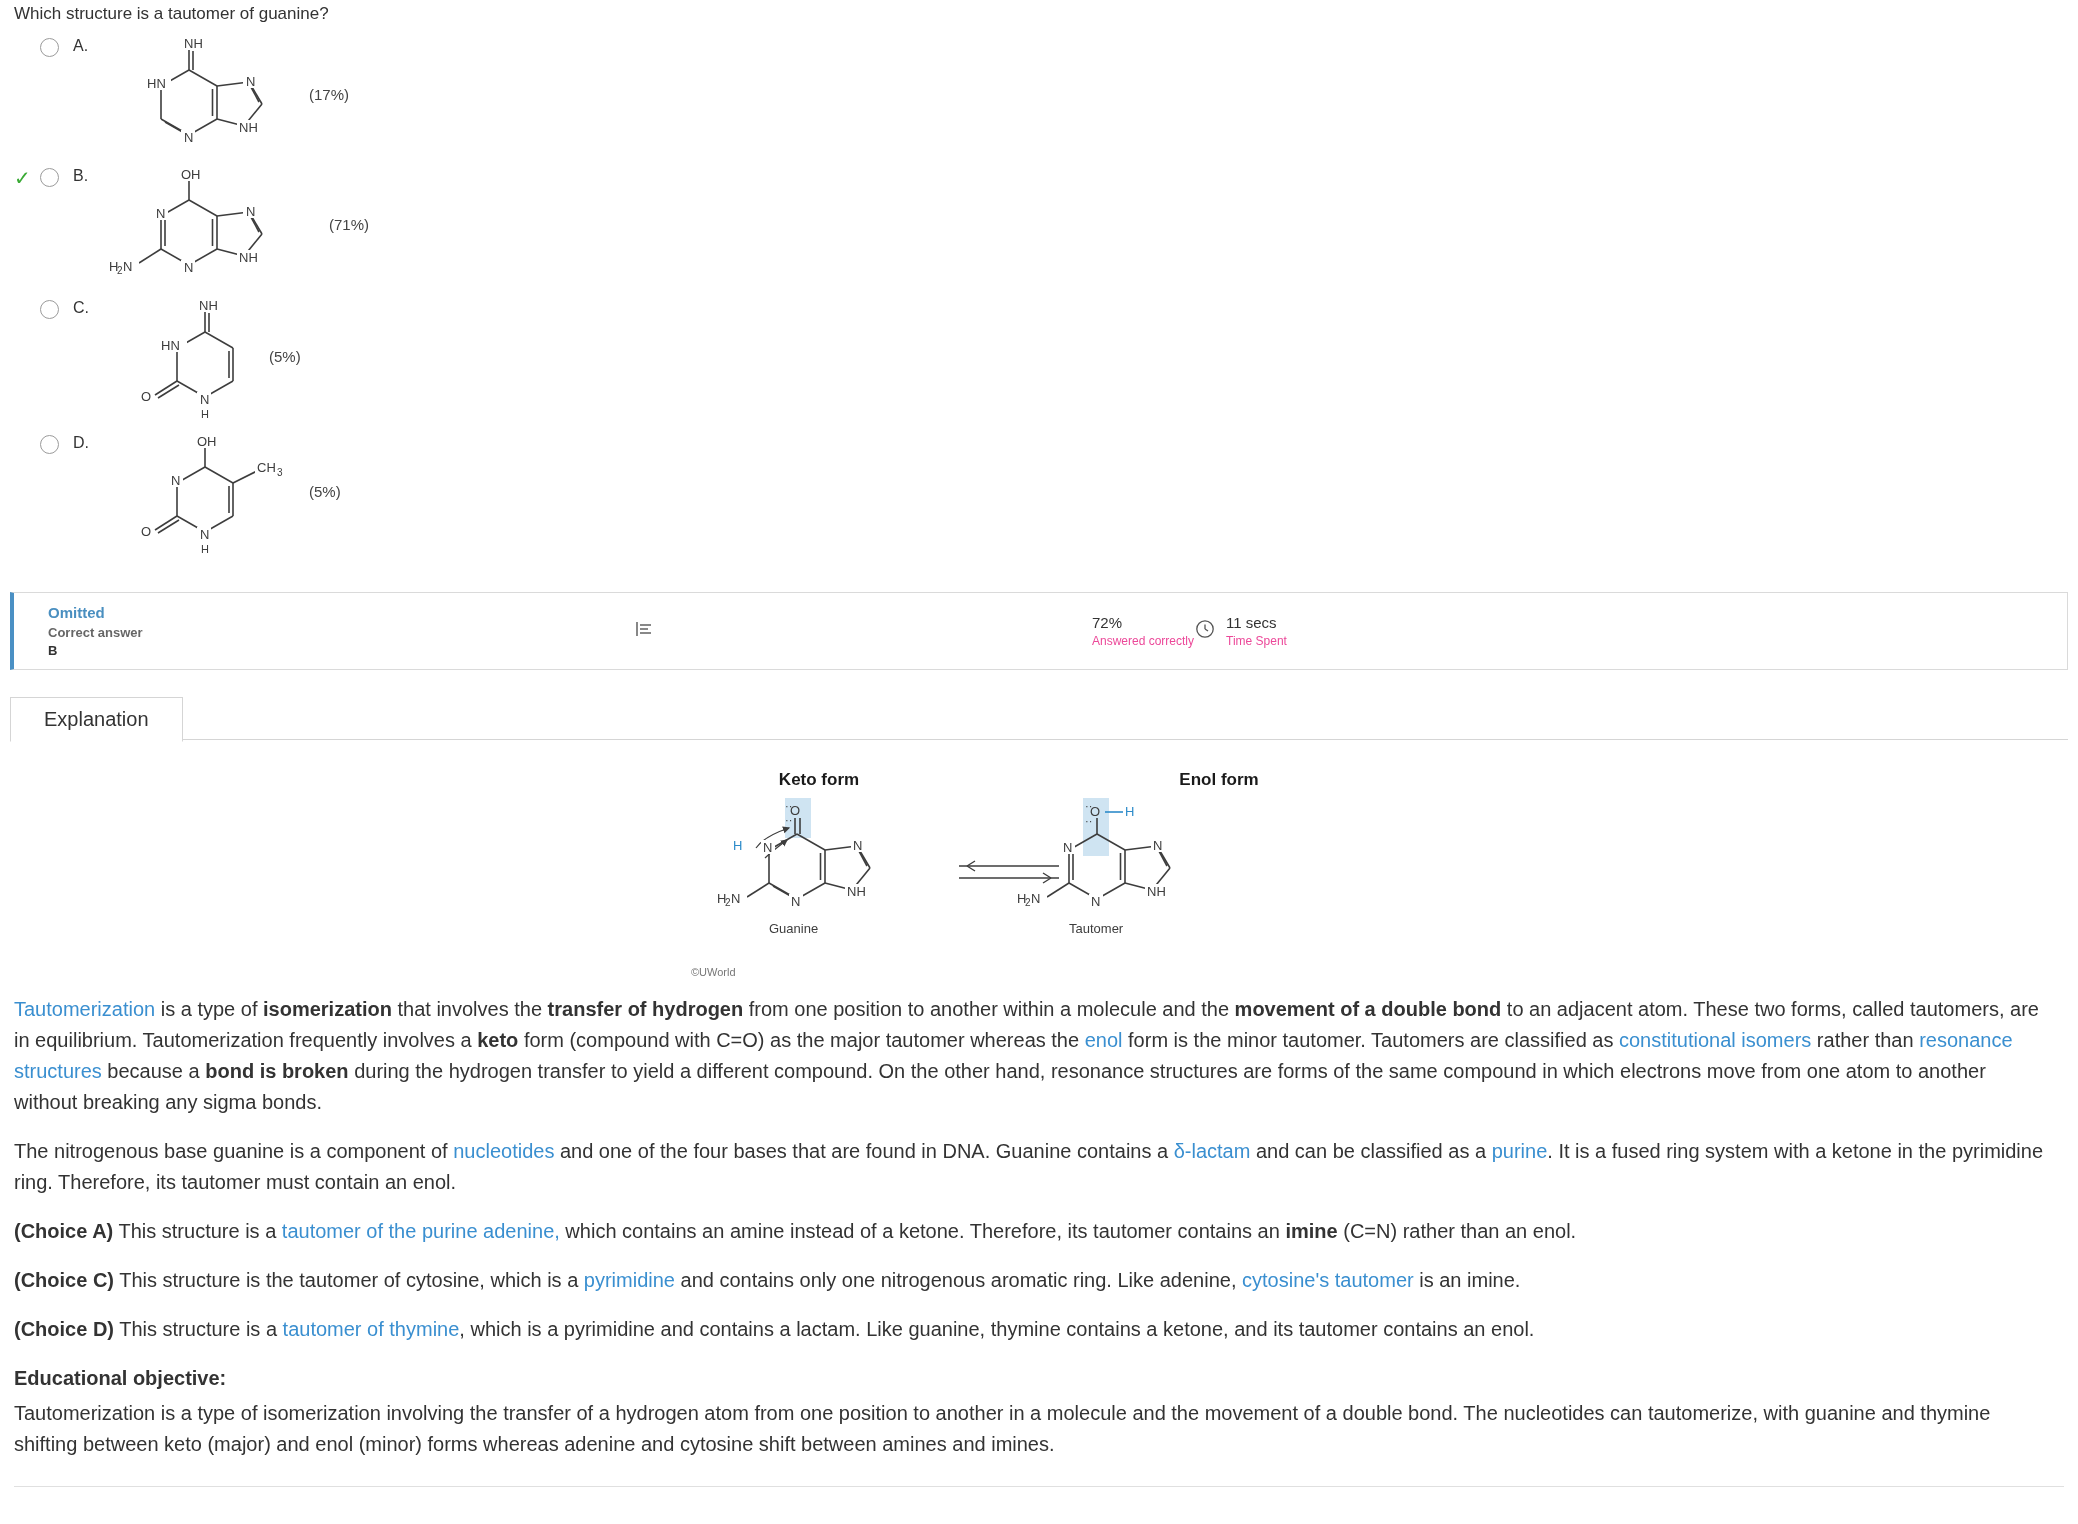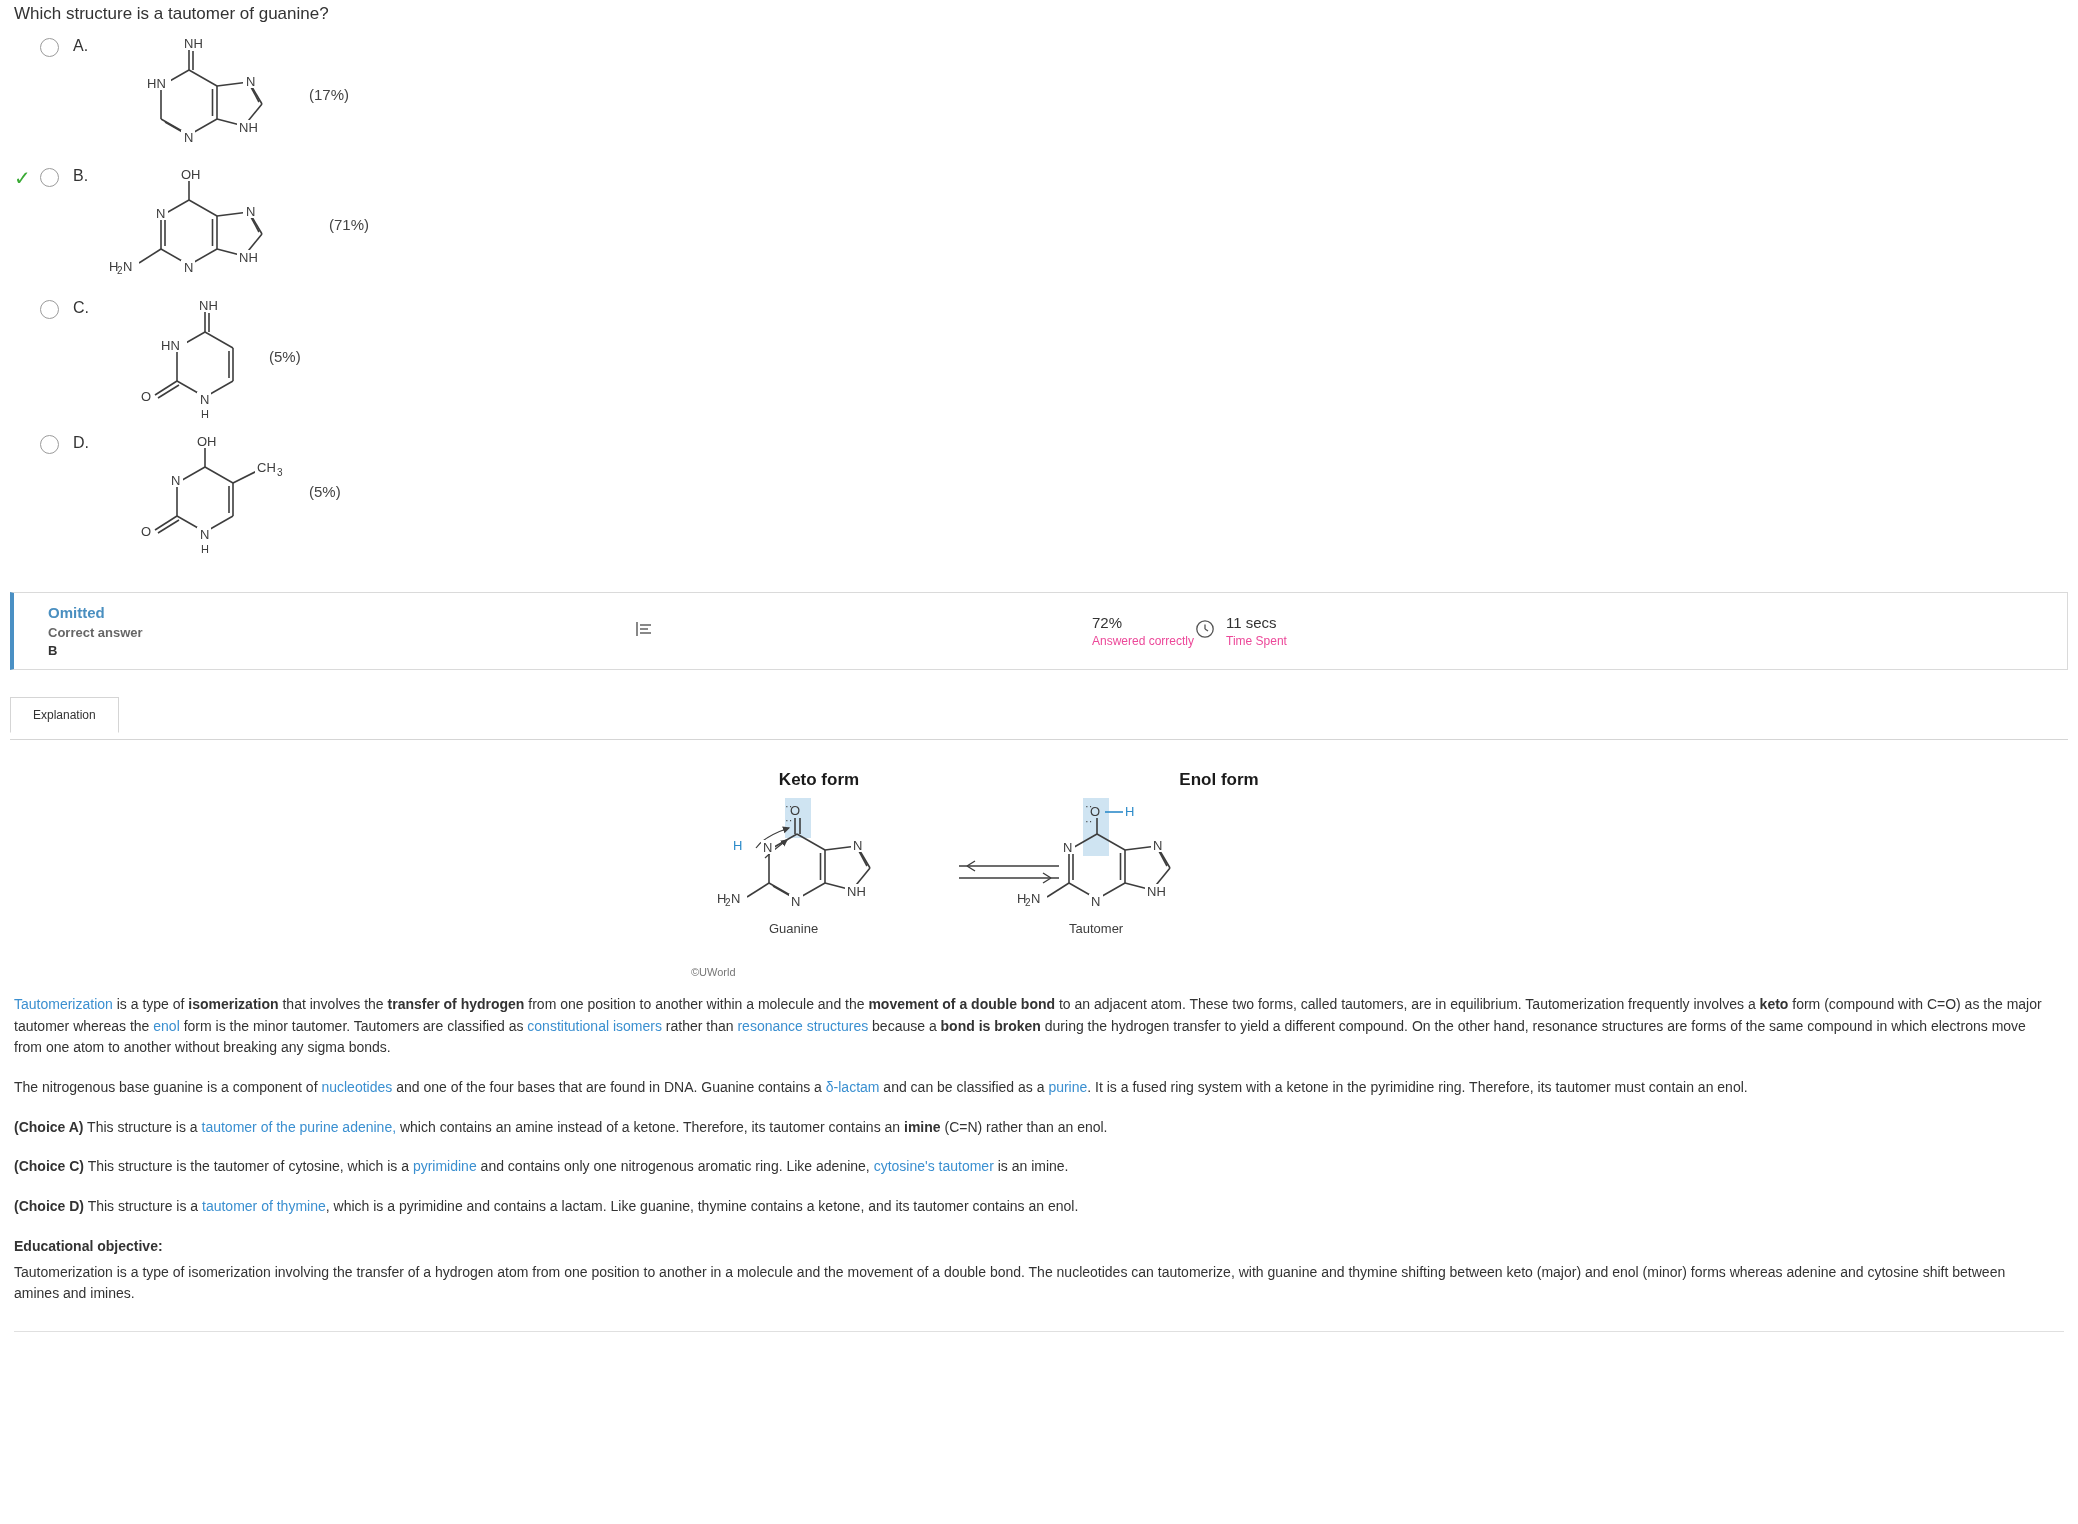--- a/index.html
+++ b/index.html
@@ -92,22 +92,22 @@
     margin: 26px 10px 0 10px;
     border-bottom: 1px solid #d5d5d5;
     height: 44px;
     position: relative;
   }
   .tab {
     display: inline-block;
     border: 1px solid #d5d5d5;
     border-bottom: 1px solid #fff;
     background: #fff;
-    padding: 10px 22px;
-    font-size: 12px;
+    padding: 10px 33px;
+    font-size: 20px;
     color: #333;
     position: relative;
     top: 1px;
   }
 
   
   .figure {
     margin-top: 30px;
     display: flex;
     justify-content: center;
@@ -128,21 +128,21 @@
   .copyright {
     font-size: 11px;
     color: #777;
     margin-left: 32px;
     margin-top: 2px;
   }
 
   
   .explain {
     padding: 16px 31px 0 14px;
-    font-size: 14px;
+    font-size: 20px;
     line-height: 1.55;
     color: #333;
   }
   .explain p { margin: 0 0 18px 0; }
   .lnk { color: #3a8fd0; }
   .bold { font-weight: bold; }
   .objective-title { font-weight: bold; margin-bottom: 4px; }
   hr.sep { border: none; border-top: 1px solid #e0e0e0; margin: 26px 14px 0 14px; }
 </style>
 </head>

